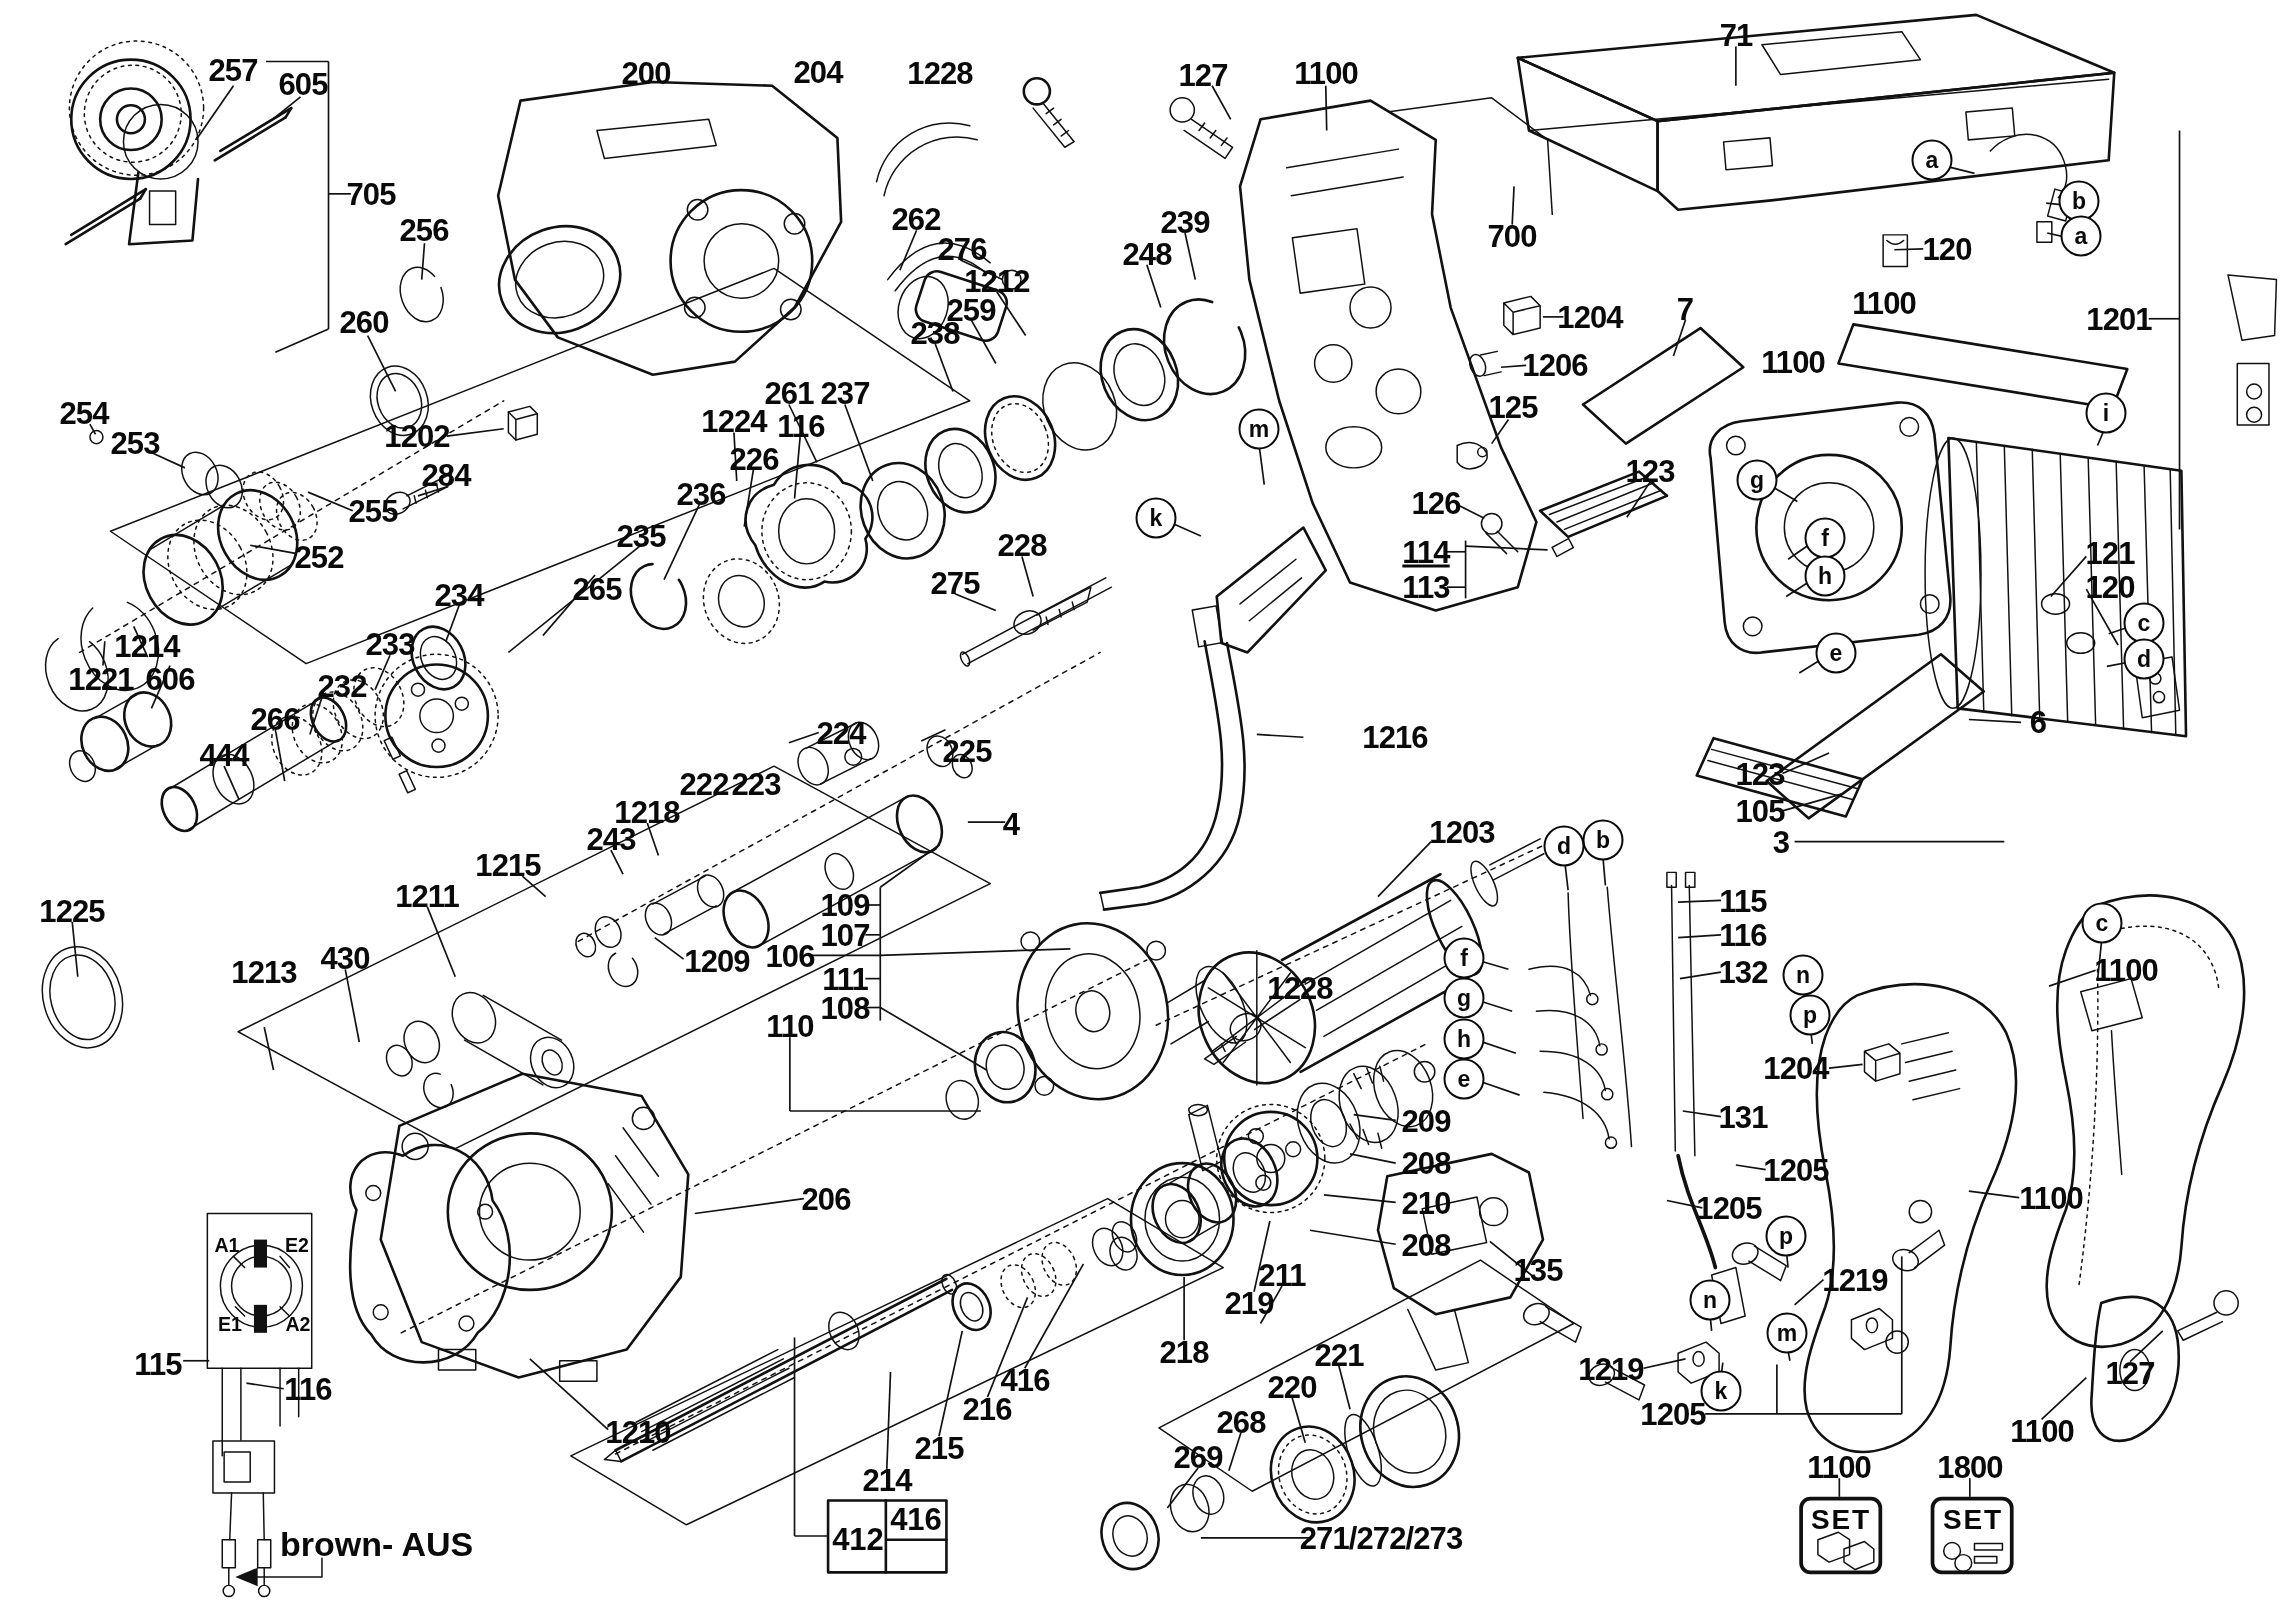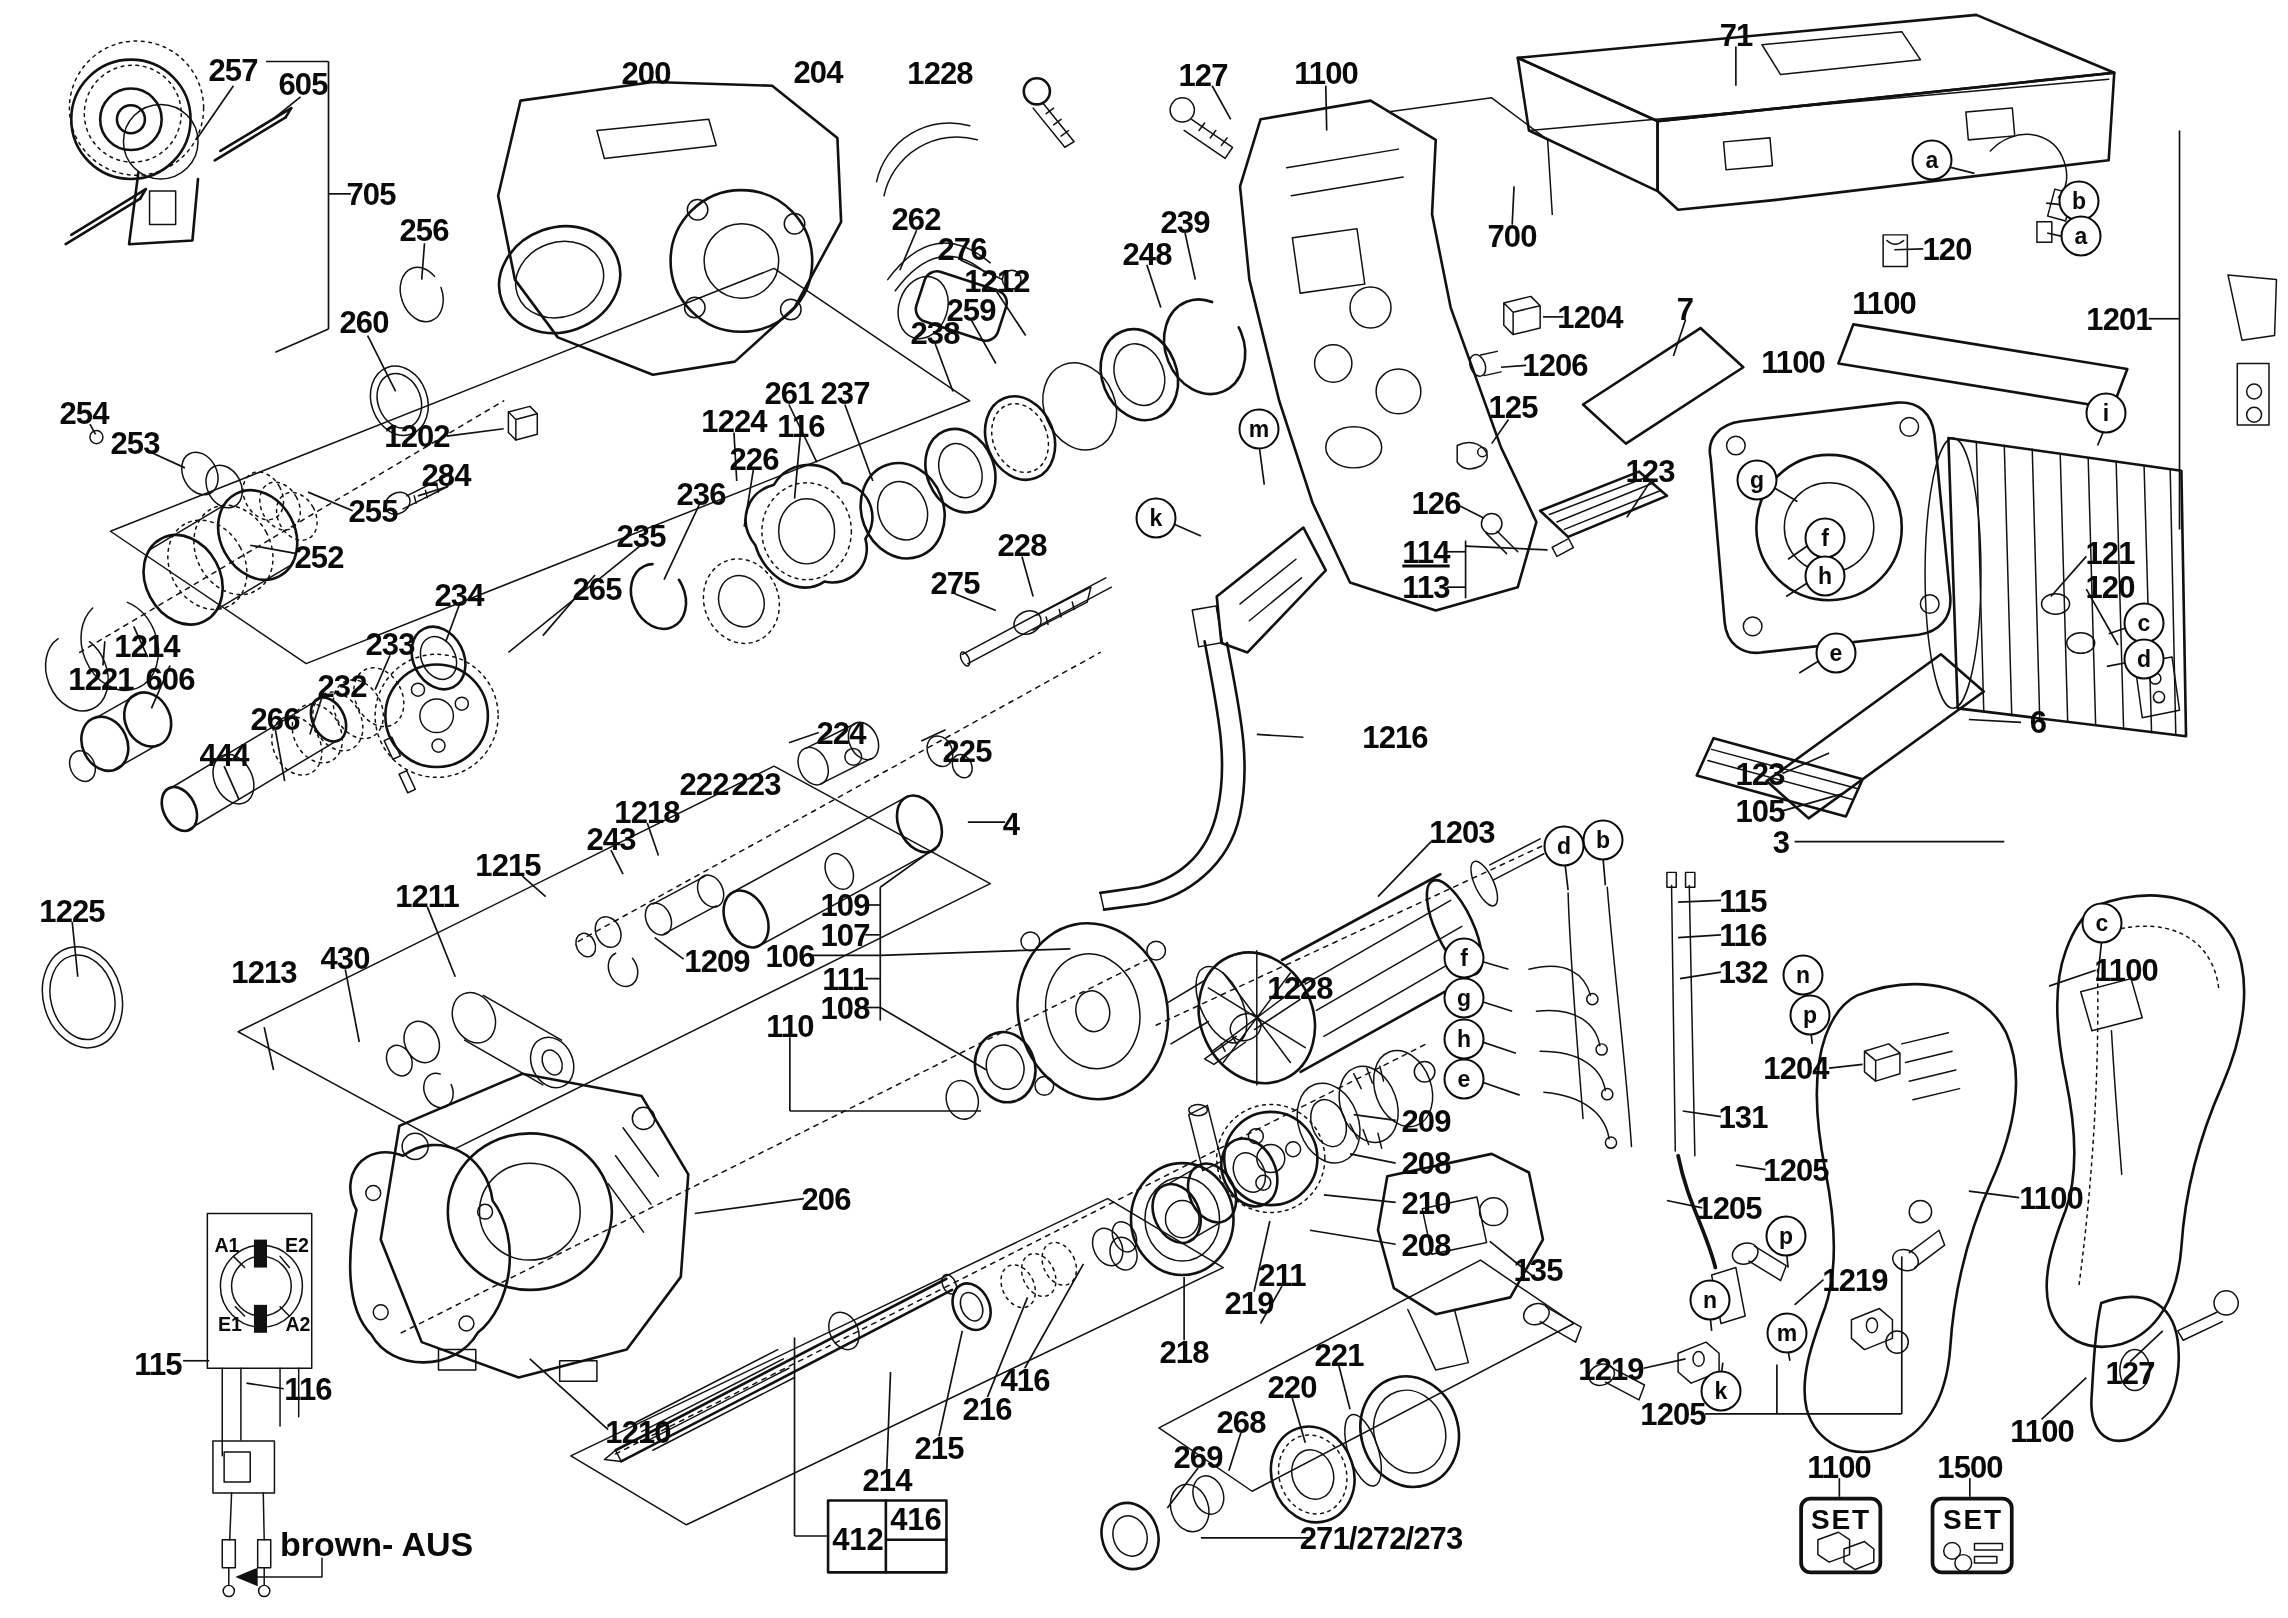--- a/index.html
+++ b/index.html
@@ -746,21 +746,21 @@
       <span class="lbl" style="left: 1241px; top: 1422px;">268</span>
       <span class="lbl" style="left: 1198px; top: 1457px;">269</span>
       <span class="lbl" style="left: 1381px; top: 1538px;">271/272/273</span>
       <span class="lbl" style="left: 1538px; top: 1270px;">135</span>
       <span class="lbl" style="left: 1611px; top: 1369px;">1219</span>
       <span class="lbl" style="left: 1673px; top: 1414px;">1205</span>
       <span class="lbl" style="left: 1855px; top: 1280px;">1219</span>
       <span class="lbl" style="left: 2130px; top: 1373px;">127</span>
       <span class="lbl" style="left: 2042px; top: 1431px;">1100</span>
       <span class="lbl" style="left: 1839px; top: 1467px;">1100</span>
-      <span class="lbl" style="left: 1970px; top: 1467px;">1500</span>
+      <span class="lbl" style="left: 1970px; top: 1467px;">1800</span>
       <span class="lbl" style="left: 1736px; top: 35px;">71</span>
       <span class="lbl" style="left: 1512px; top: 236px;">700</span>
       <span class="lbl" style="left: 1685px; top: 309px;">7</span>
       <span class="lbl" style="left: 1590px; top: 317px;">1204</span>
       <span class="lbl" style="left: 1555px; top: 365px;">1206</span>
       <span class="lbl" style="left: 1513px; top: 407px;">125</span>
       <span class="lbl" style="left: 1650px; top: 471px;">123</span>
       <span class="lbl" style="left: 1436px; top: 503px;">126</span>
       <span class="lbl" style="left: 1426px; top: 552px; text-decoration: underline;">114</span>
       <span class="lbl" style="left: 1426px; top: 587px;">113</span>

